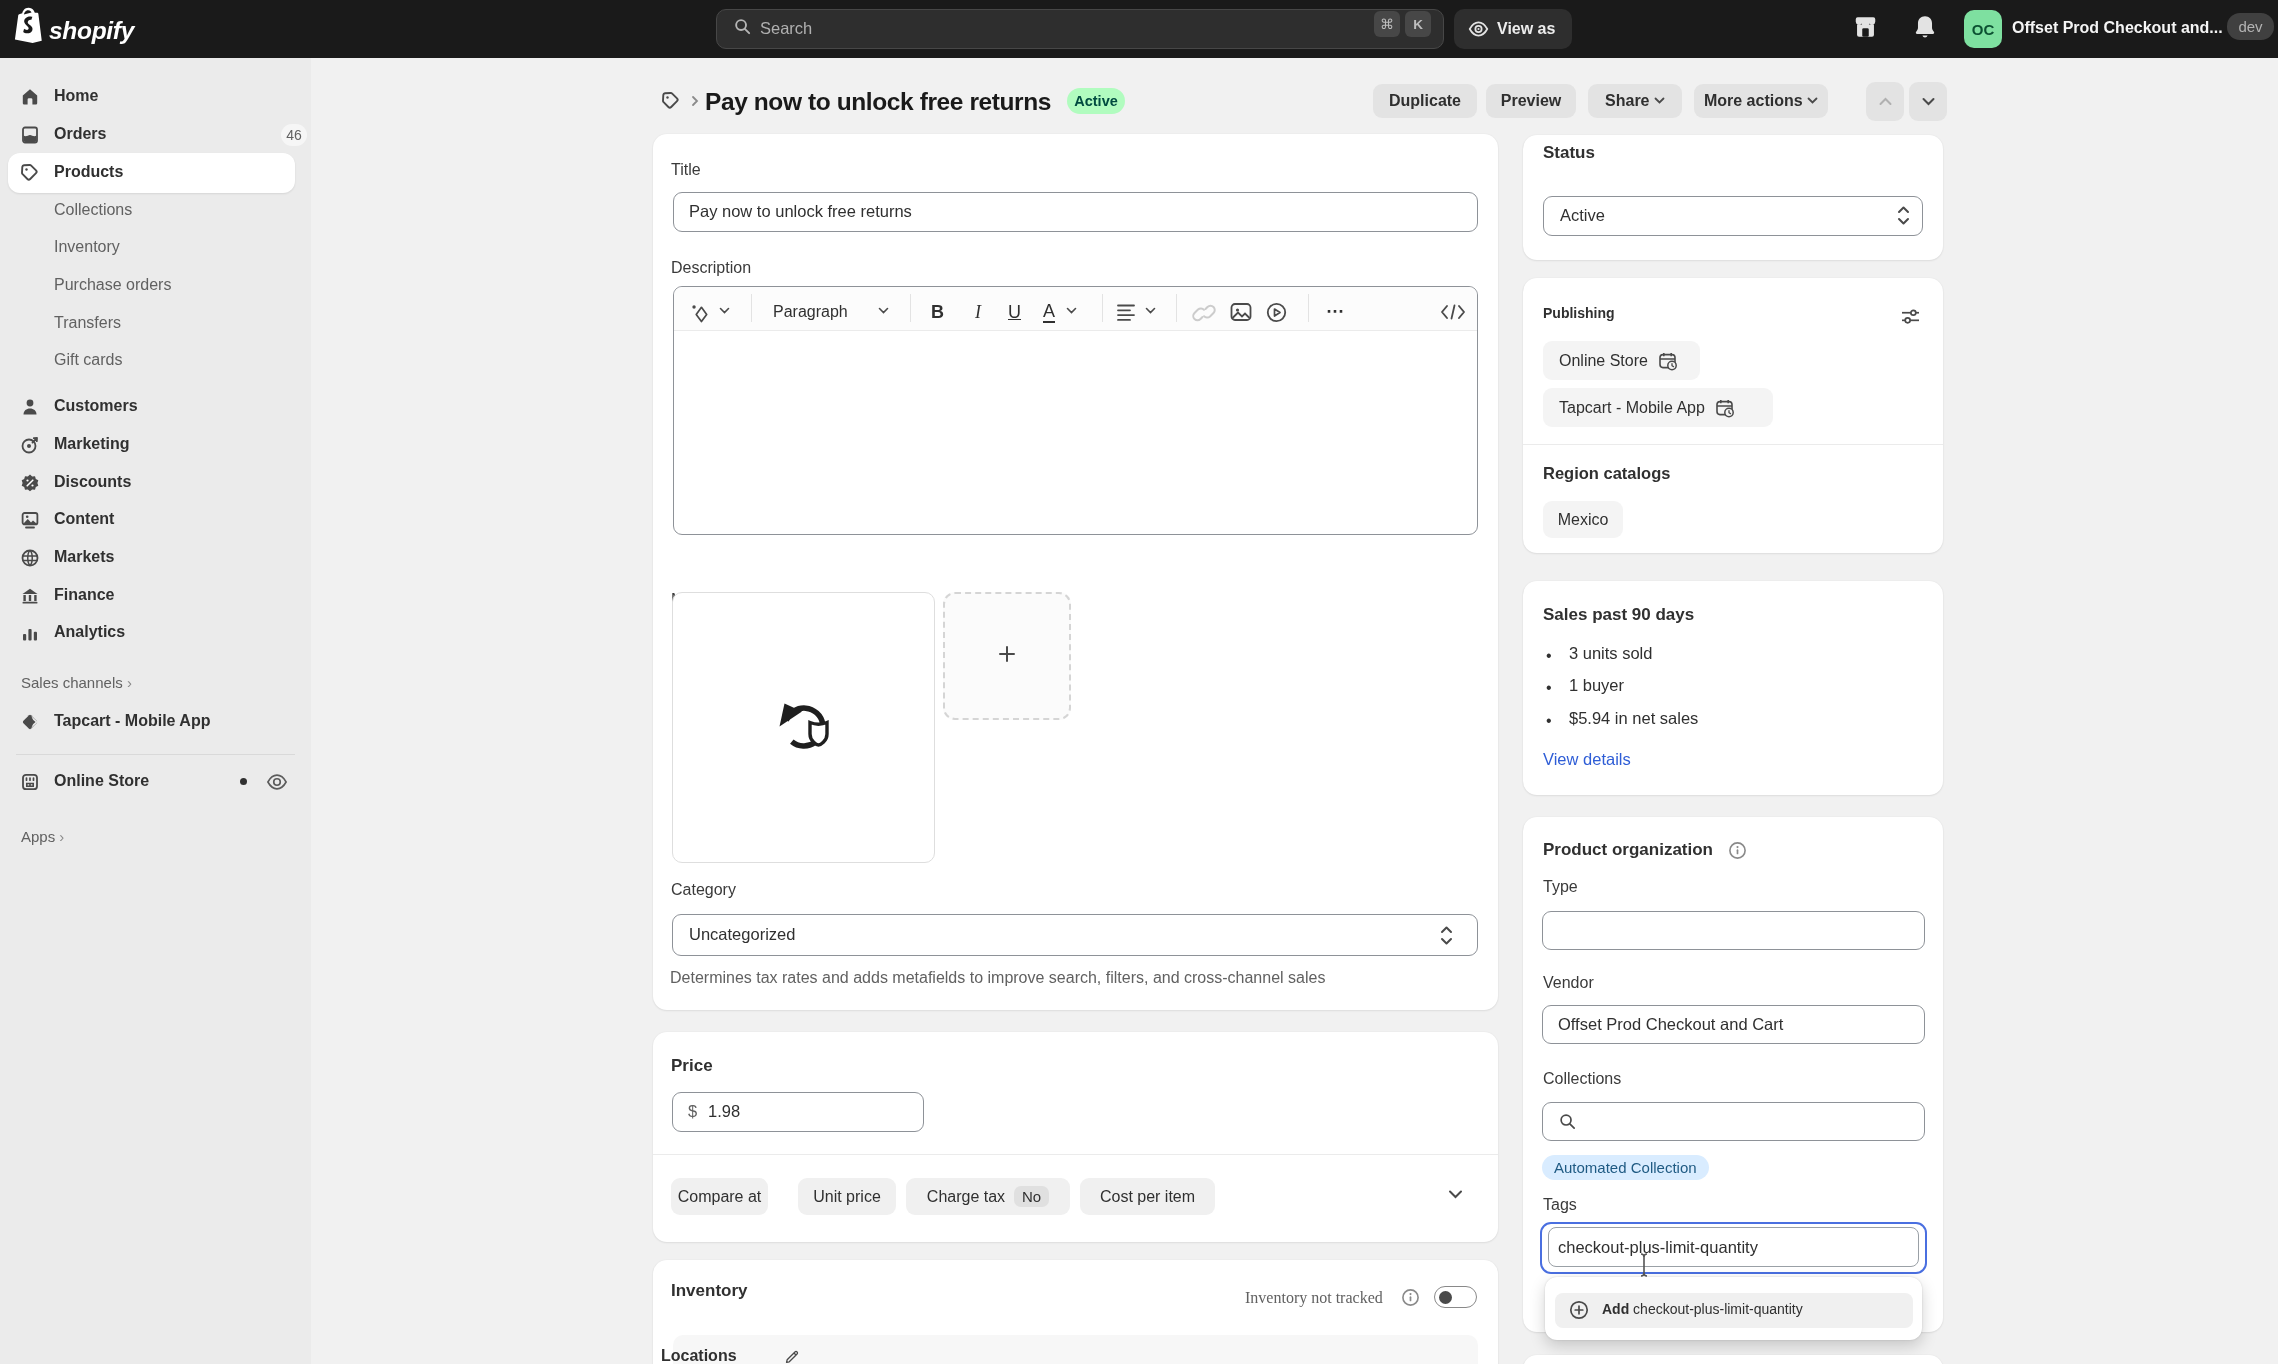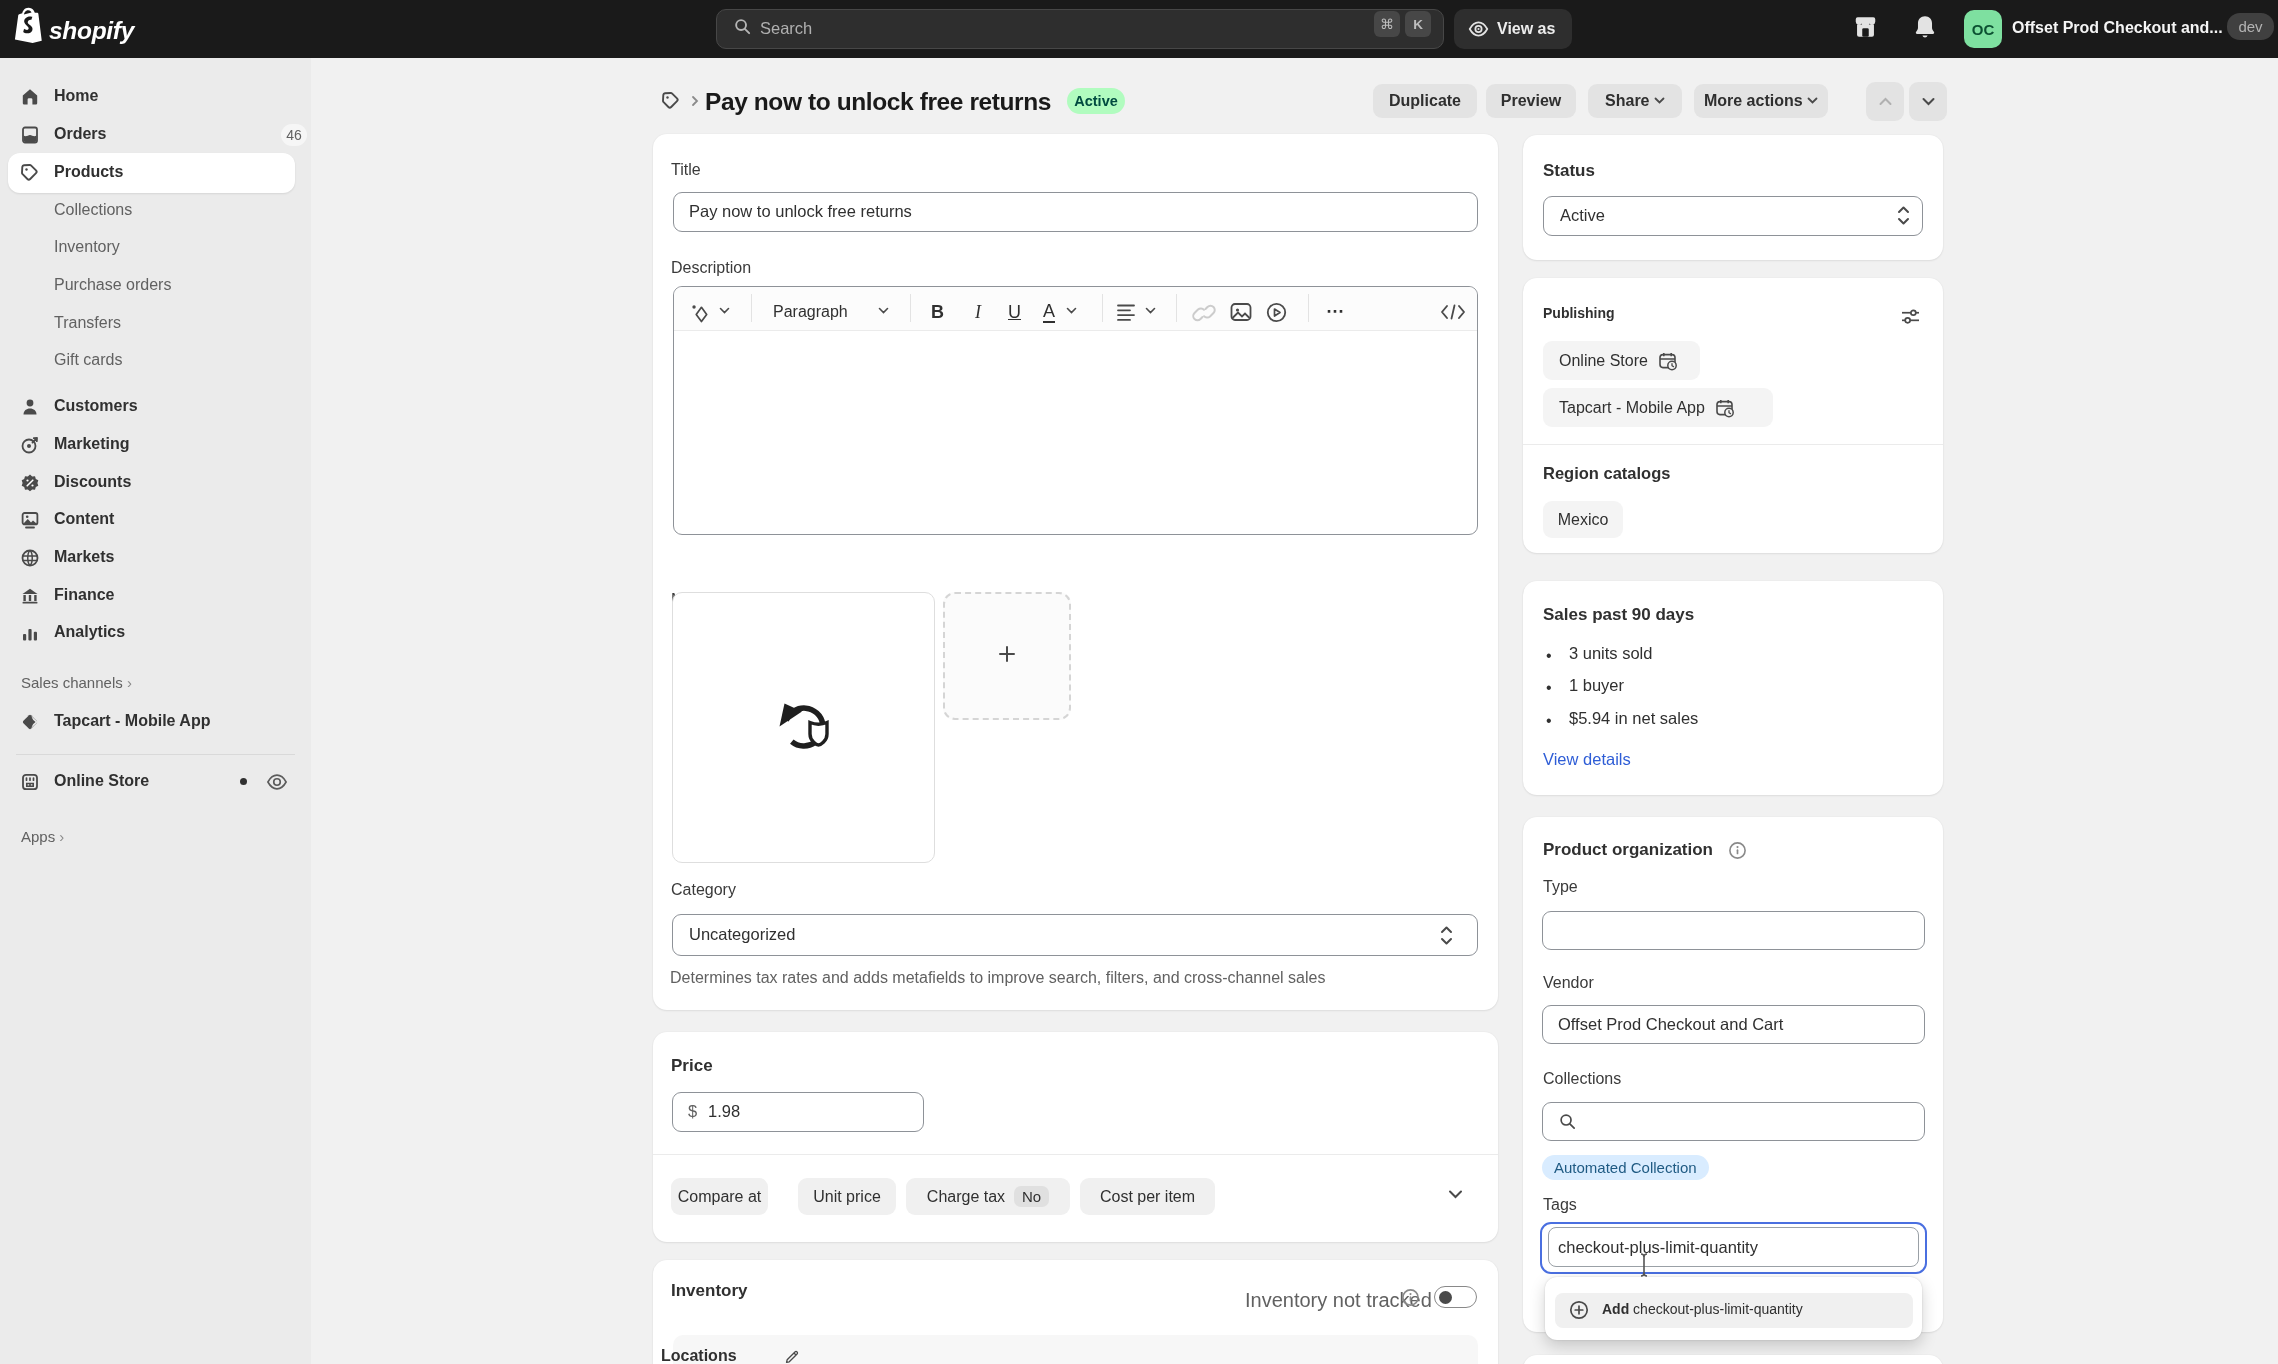--- a/index.html
+++ b/index.html
@@ -296,36 +296,36 @@
 <div class="chip" style="left:671px;top:1178px;width:97px;height:37px;">Compare at</div>
 <div class="chip" style="left:798px;top:1178px;width:98px;height:37px;">Unit price</div>
 <div class="chip" style="left:906px;top:1178px;width:164px;height:37px;">Charge tax&nbsp;&nbsp;<span style="background:#e0e0e0;border-radius:7px;padding:2px 8px;font-size:15px;">No</span></div>
 <div class="chip" style="left:1080px;top:1178px;width:135px;height:37px;">Cost per item</div>
 <svg class="abs" style="left:1448px;top:1189px;" width="15" height="11" viewBox="0 0 15 11">
     <path d="M2 2.5 L7.5 8 L13 2.5" fill="none" stroke="#4a4a4a" stroke-width="2" stroke-linecap="round"></path>
   </svg>
 
 <div class="card" style="left:653px;top:1260px;width:845px;height:140px;border-radius:14px 14px 0 0;"></div>
 <div class="abs" style="left:671px;top:1281px;font-size:17px;font-weight:bold;">Inventory</div>
-<div class="abs" style="left:1245px;top:1289px;font-size:20px;color:#616161;">Inventory not tracked</div>
+<div class="abs" style="left:1245px;top:1289px;font-size:16px;color:#616161;font-family:Liberation Serif, serif;">Inventory not tracked</div>
 <svg class="abs" style="left:1401px;top:1288px;" width="19" height="19" viewBox="0 0 20 20">
     <circle cx="10" cy="10" r="8" fill="none" stroke="#8a8a8a" stroke-width="1.7"></circle>
     <circle cx="10" cy="6.4" r="1.1" fill="#8a8a8a"></circle>
     <rect x="9.1" y="8.8" width="1.8" height="5.2" rx="0.9" fill="#8a8a8a"></rect>
   </svg>
 <div class="abs" style="left:1434px;top:1286px;width:43px;height:22px;background:#fff;border:1.5px solid #898989;border-radius:11px;"></div>
 <div class="abs" style="left:1439px;top:1291px;width:13px;height:13px;background:#4a4a4a;border-radius:50%;"></div>
 <div class="abs" style="left:673px;top:1335px;width:805px;height:29px;background:#f7f7f7;border-radius:10px 10px 0 0;"></div>
 <div class="abs" style="left:661px;top:1347px;font-size:16px;font-weight:bold;">Locations</div>
 <svg class="abs" style="left:783px;top:1350px;" width="18" height="14" viewBox="0 0 18 18">
     <path d="M11.5 3.8 L2.8 12.5 L2 16 L5.5 15.2 L14.2 6.5 Z M11.5 3.8 L12.8 2.5 A1.9 1.9 0 0 1 15.5 5.2 L14.2 6.5" fill="none" stroke="#4a4a4a" stroke-width="1.7" stroke-linejoin="round"></path>
   </svg>
 
 <div class="card" style="left:1523px;top:135px;width:420px;height:125px;"></div>
-<div class="abs" style="left:1543px;top:161px;font-size:17px;font-weight:bold;">Status</div>
+<div class="abs" style="left:1543px;top:143px;font-size:17px;font-weight:bold;">Status</div>
 <div class="inp" style="left:1543px;top:196px;width:380px;height:40px;"></div>
 <div class="abs" style="left:1560px;top:206px;font-size:16.5px;">Active</div>
 <svg class="abs" style="left:1895px;top:203px;" width="17" height="25" viewBox="0 0 17 25">
     <path d="M4 9 L8.5 4.5 L13 9" fill="none" stroke="#4a4a4a" stroke-width="2" stroke-linecap="round" stroke-linejoin="round"></path>
     <path d="M4 16 L8.5 20.5 L13 16" fill="none" stroke="#4a4a4a" stroke-width="2" stroke-linecap="round" stroke-linejoin="round"></path>
   </svg>
 
 <div class="card" style="left:1523px;top:278px;width:420px;height:275px;"></div>
 <div class="abs" style="left:1543px;top:305px;font-size:14px;font-weight:bold;">Publishing</div>
 <svg class="abs" style="left:1901px;top:308px;" width="19" height="18" viewBox="0 0 20 19">

